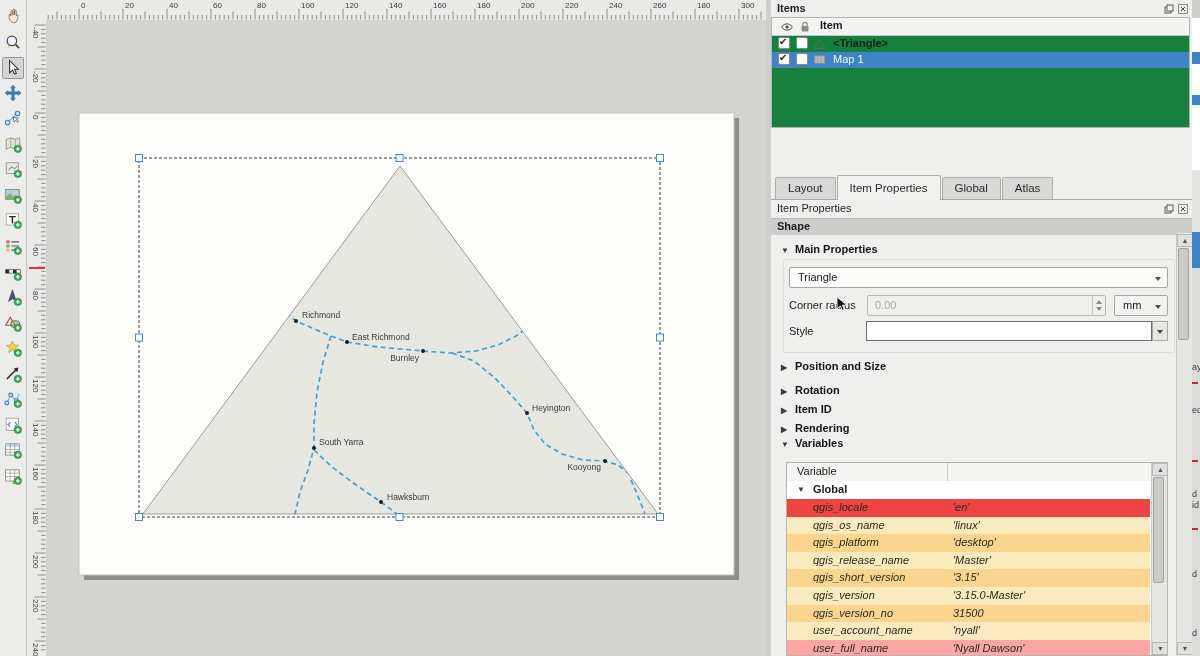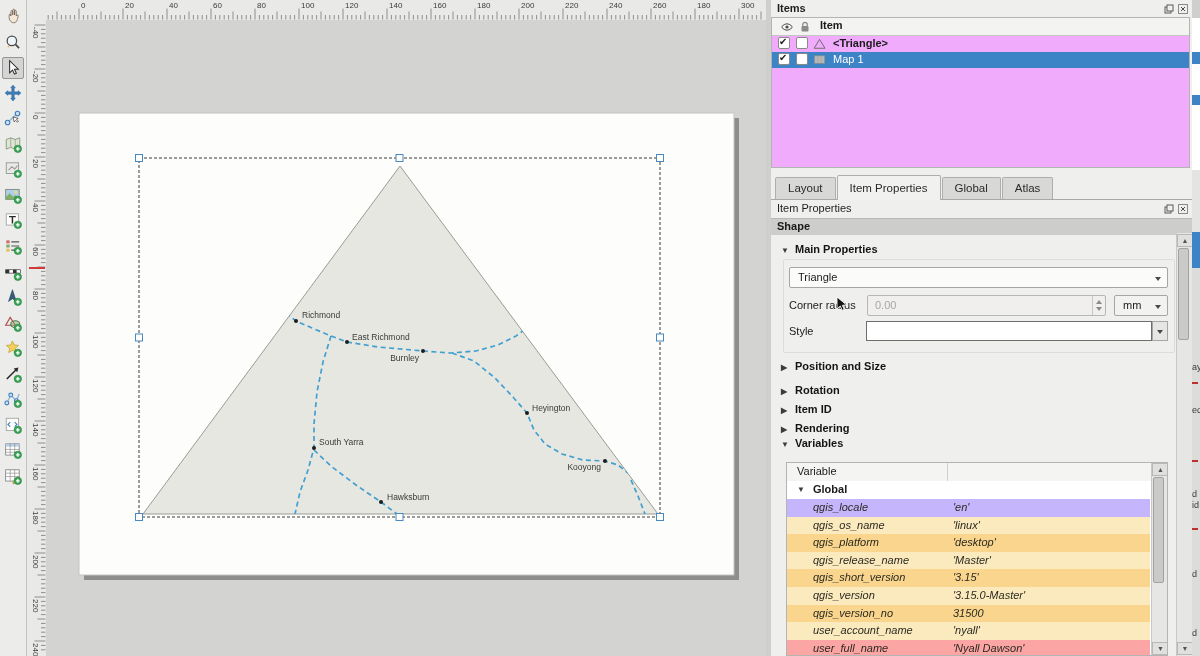--- a/index.html
+++ b/index.html
@@ -18,21 +18,21 @@
   
   #canvas{position:absolute;left:46px;top:20px;width:720px;height:636px;background:#d3d3d1;}
   
   #splitter{position:absolute;left:766px;top:0;width:5px;height:656px;background:#cfcfcd;}
   
   #right-panel{position:absolute;left:771px;top:0;width:421px;height:656px;background:#efefed;font-size:11px;}
   .panel-title{position:absolute;left:0;width:100%;height:17px;}
   .panel-title .t{position:absolute;left:6px;top:2px;font-weight:bold;color:#1e1e1e;}
   .wbtns{position:absolute;right:4px;top:3px;display:flex;gap:3px;}
   .wbtn{width:11px;height:11px;display:flex;align-items:center;justify-content:center;}
-  #items-list{position:absolute;left:0;top:17px;width:419px;height:151px;background:#f0abfc;border:1px solid #b4b4b2;box-sizing:border-box;}
+  #items-list{position:absolute;left:0;top:17px;width:419px;height:111px;background:#15803d;border:1px solid #b4b4b2;box-sizing:border-box;}
   #items-header{position:absolute;left:0;top:0;width:100%;height:17px;background:#f3f3f1;border-bottom:1px solid #c6c6c4;}
   .itm-row{position:absolute;left:0;width:100%;height:16px;}
   .itm-row.sel{background:#3d84c6;color:#ffffff;}
   .cb{position:absolute;top:1px;width:12px;height:12px;background:#fff;border:1px solid #8a8a88;border-radius:2px;box-sizing:border-box;}
   .cb.on::after{content:"✔";position:absolute;left:0px;top:-2px;font-size:10px;color:#222;}
   .itm-icon{position:absolute;top:1px;width:14px;height:14px;}
   .itm-label{position:absolute;top:1px;font-size:11px;}
   
   #tabbar{position:absolute;left:0;top:168px;width:421px;height:32px;border-bottom:1px solid #a8a8a6;box-sizing:border-box;display:flex;align-items:flex-end;padding-left:4px;}
   .tab{height:21px;line-height:21px;padding:0 12px;background:#d8d8d6;border:1px solid #aeaeac;border-bottom:none;border-radius:2px 2px 0 0;margin-right:1px;font-size:11.5px;color:#2a2a2a;}
@@ -750,21 +750,21 @@
     <div id="vt-head">
       <span class="c1">Variable</span>
       <span class="c2">Value</span>
       <span class="dv"></span>
     </div>
     <div id="vt-global">
       <span style="position:absolute;left:10px;top:4px;font-size:8px;color:#3c3c3c;">▼</span>
       <span style="position:absolute;left:26px;top:2px;font-weight:bold;">Global</span>
     </div>
     <div id="var-rows">
-        <div class="var-row" style="top: 36px; background: #c4b5fd;">
+        <div class="var-row" style="top: 36px; background: #ef4444;">
           <span class="n">qgis_locale</span>
           <span class="v">'en'</span>
         </div>
         <div class="var-row" style="top: 53.6px; background: rgb(252, 234, 191);">
           <span class="n">qgis_os_name</span>
           <span class="v">'linux'</span>
         </div>
         <div class="var-row" style="top: 71.2px; background: rgb(249, 213, 141);">
           <span class="n">qgis_platform</span>
           <span class="v">'desktop'</span>

